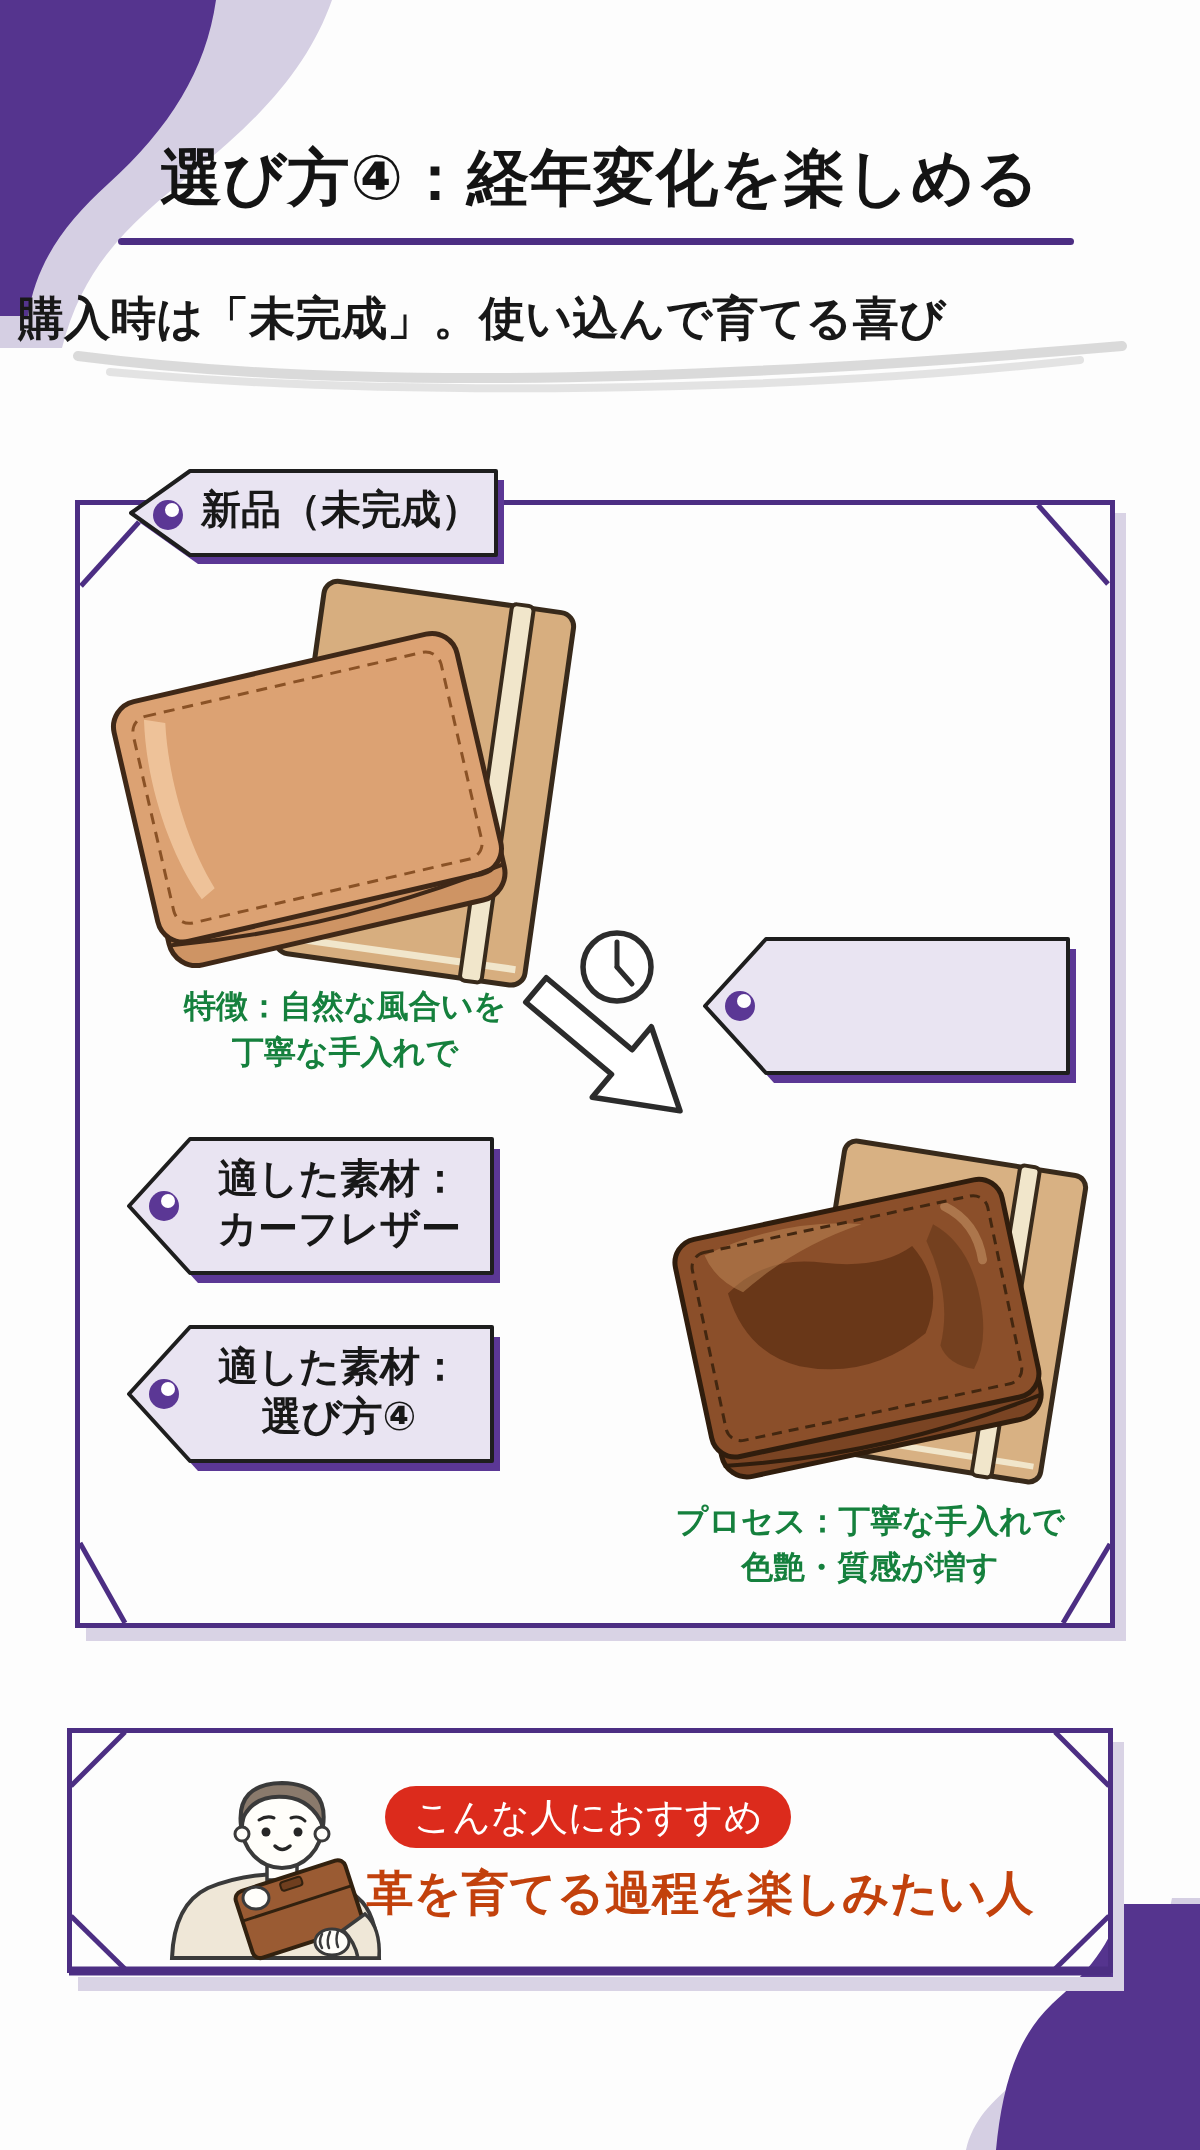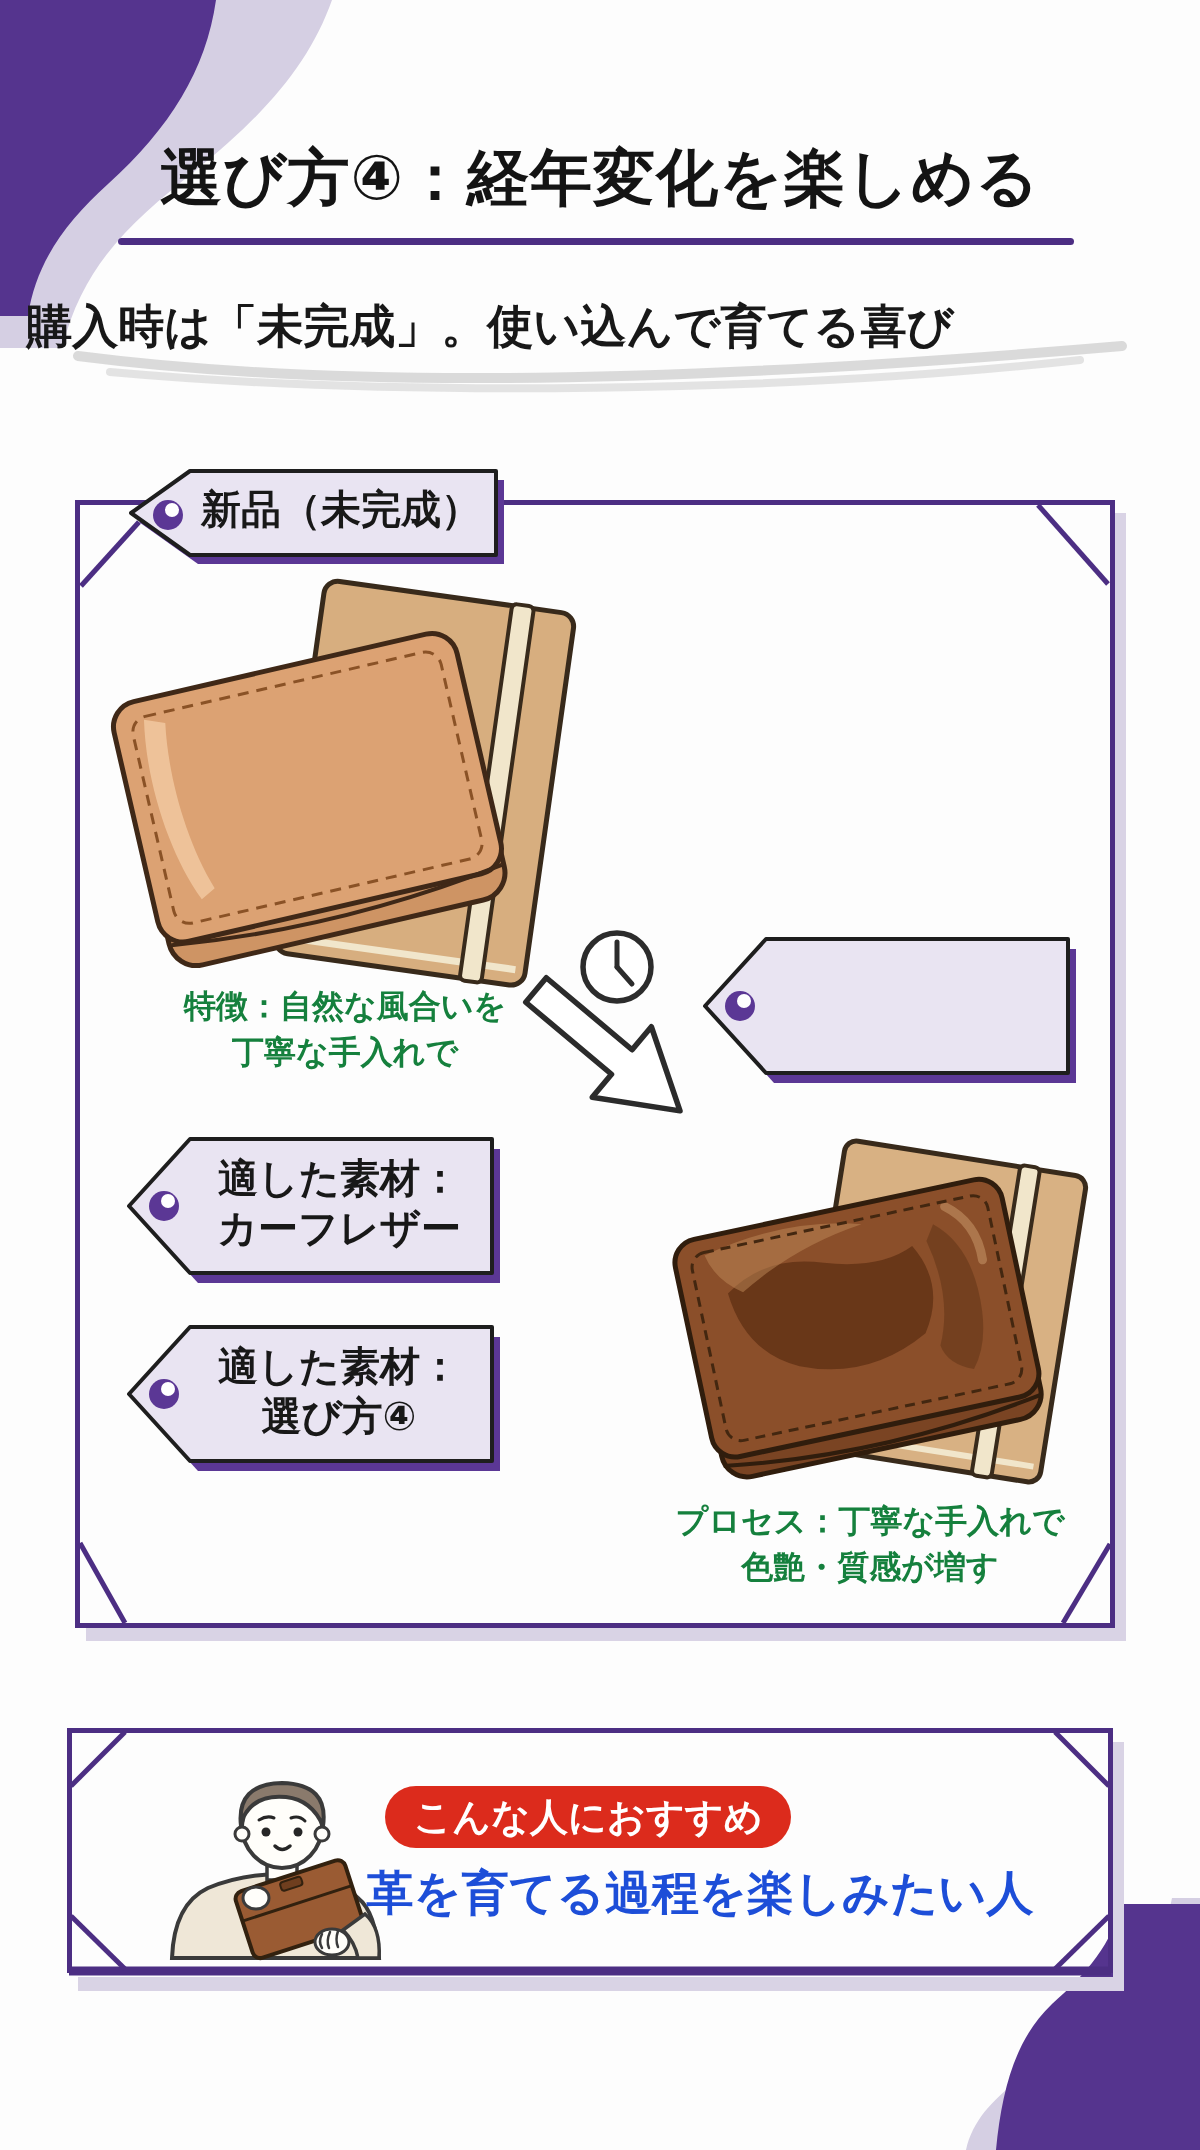--- a/index.html
+++ b/index.html
@@ -14,21 +14,21 @@
 
   .title{
     position:absolute;left:0;top:136px;width:1200px;margin:0;
     text-align:center;font-size:62px;font-weight:900;letter-spacing:1px;color:#141414;
   }
   .title-underline{
     position:absolute;left:118px;top:238px;width:956px;height:7px;
     background:#4C2E83;border-radius:4px;
   }
   .subtitle{
-    position:absolute;left:0;top:288px;width:964px;margin:8px;
+    position:absolute;left:0;top:288px;width:964px;margin:0;
     text-align:center;font-size:46px;font-weight:800;color:#181818;
   }
   .frame{position:absolute;background:transparent;}
   .main-frame{left:75px;top:500px;width:1040px;height:1128px;box-shadow:11px 13px 0 #D9D3E5;}
   .bottom-frame{left:67px;top:1728px;width:1046px;height:249px;box-shadow:11px 14px 0 #D9D3E5;}
 
   .tag{position:absolute;}
   .tag-label{
     position:absolute;left:62px;right:12px;top:2px;bottom:14px;
     display:flex;flex-direction:column;justify-content:center;align-items:center;
@@ -40,25 +40,25 @@
   .note{
     position:absolute;text-align:center;font-size:32px;font-weight:800;
     line-height:1.45;color:#15803d;
   }
   .note span{display:block;}
 
   .badge{
     position:absolute;left:385px;top:1786px;width:406px;height:62px;
     background:#DC2B1C;border-radius:34px;
     display:flex;align-items:center;justify-content:center;
-    color:#ffffff;font-size:38px;font-weight:700;white-space:nowrap;
+    color:#ffffff;font-size:38px;font-weight:400;white-space:nowrap;
   }
   .rec-text{
     position:absolute;left:330px;top:1862px;width:740px;
-    text-align:center;font-size:47px;font-weight:800;color:#1d4ed8;white-space:nowrap;
+    text-align:center;font-size:47px;font-weight:800;color:#c2410c;white-space:nowrap;
   }
 </style>
 </head>
 <body>
 
 <div id="page">
 
   <svg class="abs" style="left:0;top:0" width="345" height="350" viewBox="0 0 345 350">
     <path d="M0,0 L332,0 C310,62 268,112 196,170 C132,222 84,262 62,348 L0,348 Z" fill="#D5CFE3"></path>
     <path d="M0,0 L216,0 C206,70 170,128 108,184 C66,222 36,262 28,316 L0,316 Z" fill="#55348E"></path>

